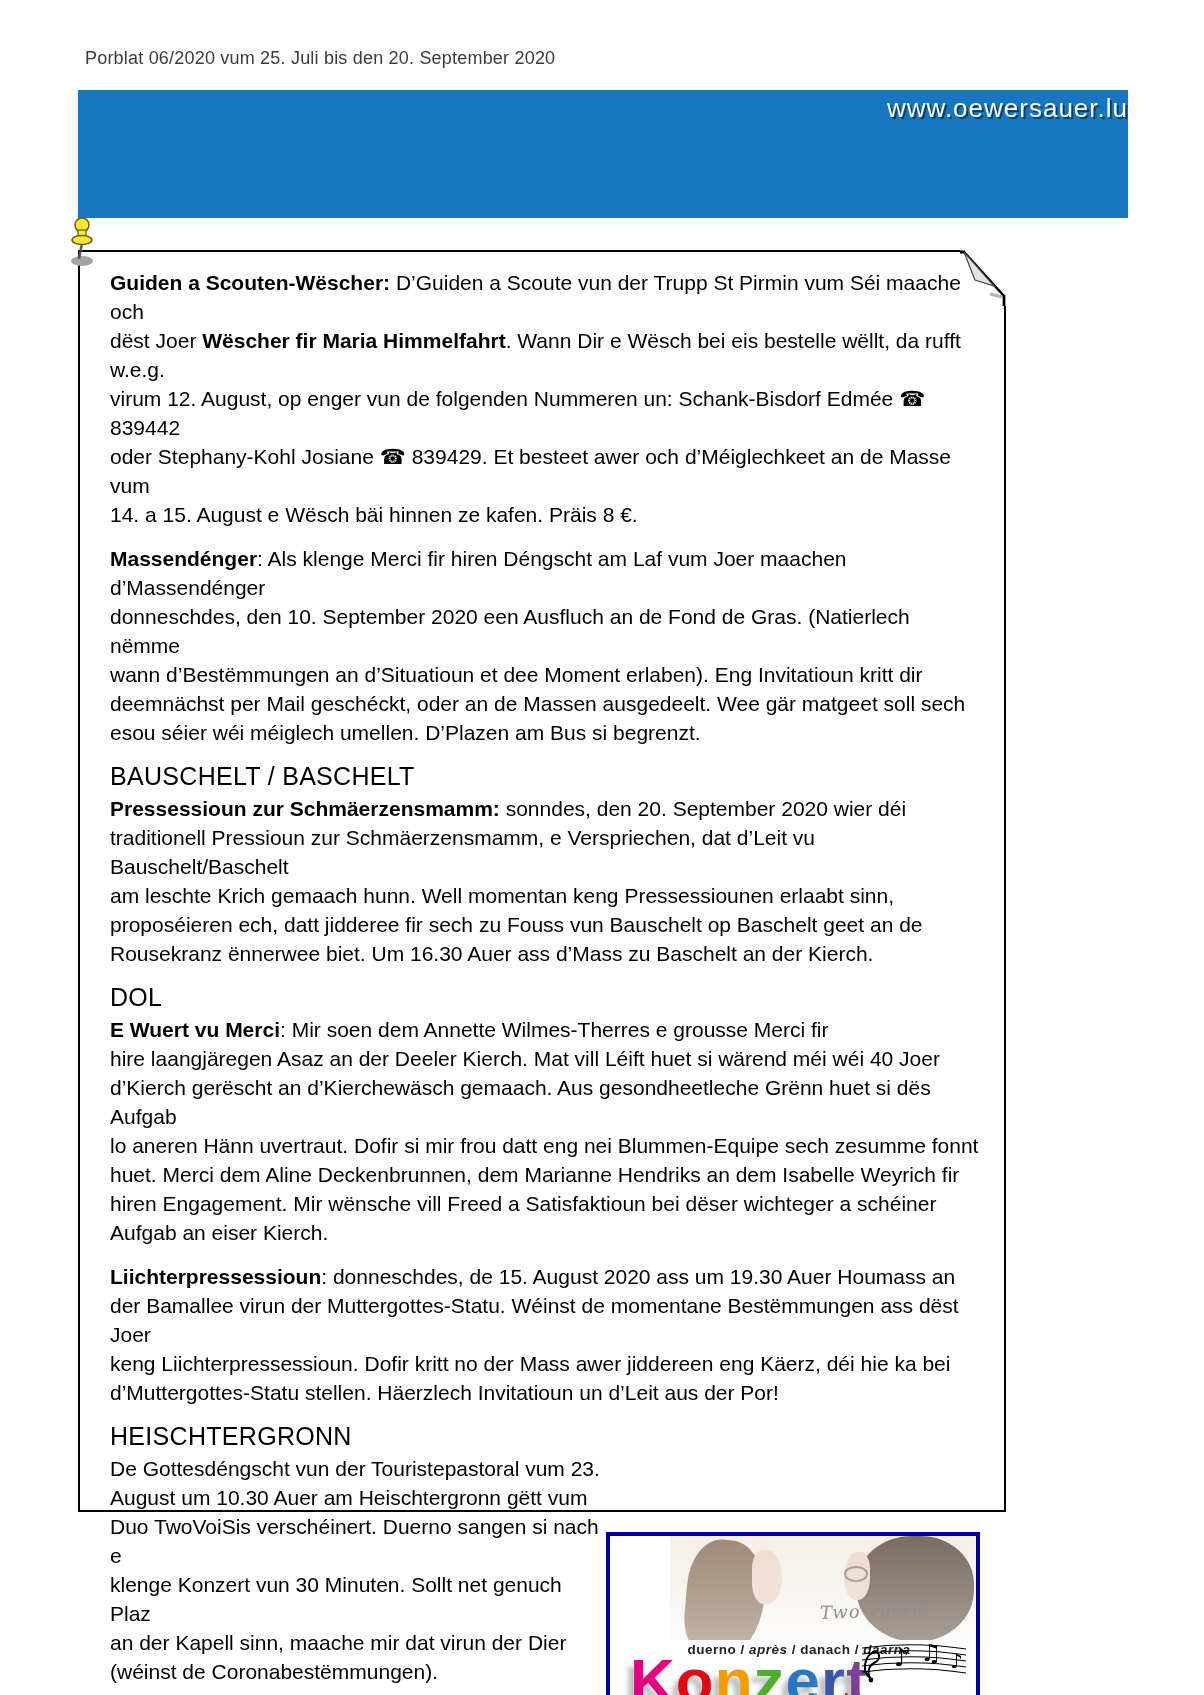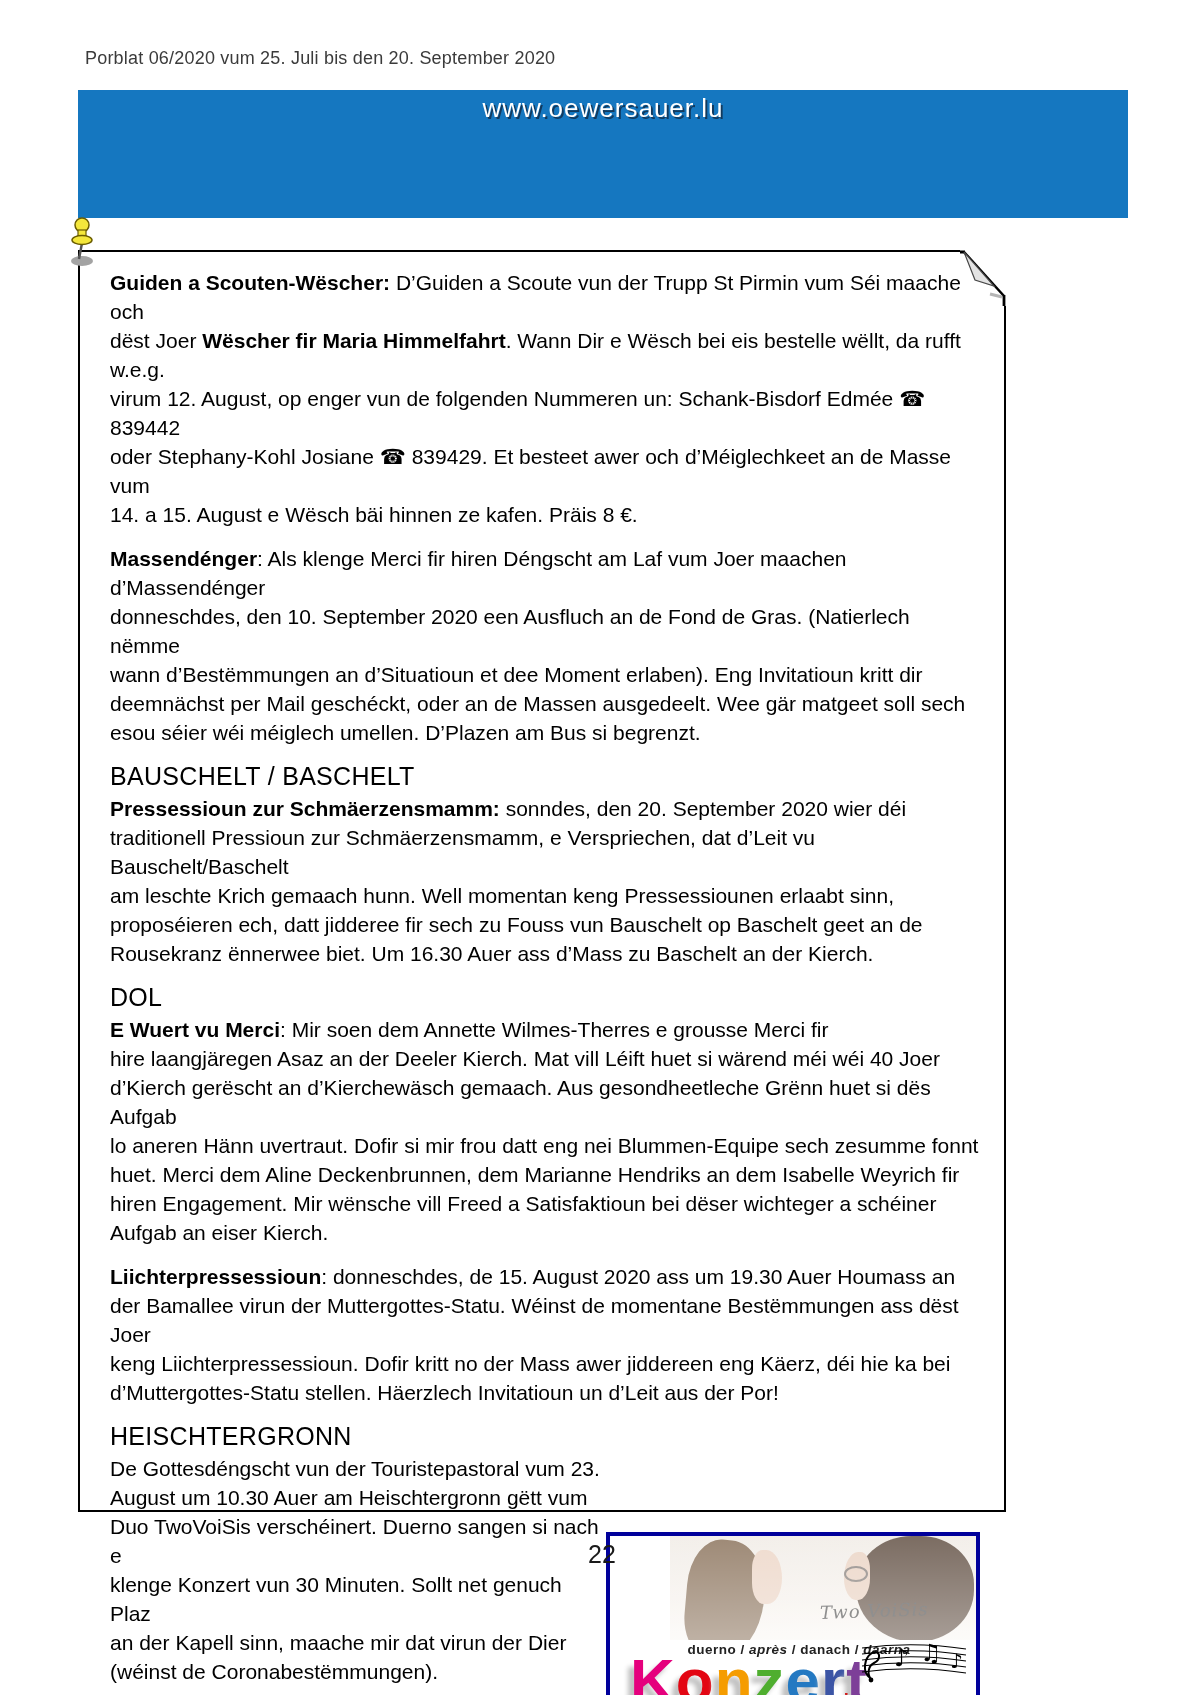--- a/index.html
+++ b/index.html
@@ -19,20 +19,21 @@
     position:absolute; left:78px; top:90px; width:1050px; height:128px;
     background:#1577c0; text-align:center;
   }
   .banner-title {
     margin-top:16px; font-size:45px; font-weight:bold; color:#fff;
     letter-spacing:3px; text-shadow:3px 3px 0 #123a5e;
   }
   .banner-url {
     margin-top:3px; font-size:26px; color:#fff; letter-spacing:1px;
     text-shadow:2px 2px 0 #123a5e;
+    text-align:right;
   }
 
   
   .note-box {
     position:absolute; left:78px; top:250px; width:928px; height:1262px;
     border:2px solid #000; background:#fff; box-sizing:border-box;
   }
   .dogear { position:absolute; top:-2px; right:-2px; width:46px; height:56px; }
 
   .pushpin { position:absolute; left:66px; top:216px; width:36px; height:52px; z-index:3; }
@@ -217,15 +218,14 @@
               <span>ourismuspastoral</span>
               <span class="logo-line2">Luxembourg</span>
             </span>
           </div>
         </div>
       </div>
 
     </div>
   </div>
 
-  <div class="page-number">22</div>
 
 </div>
 
 </body></html>

